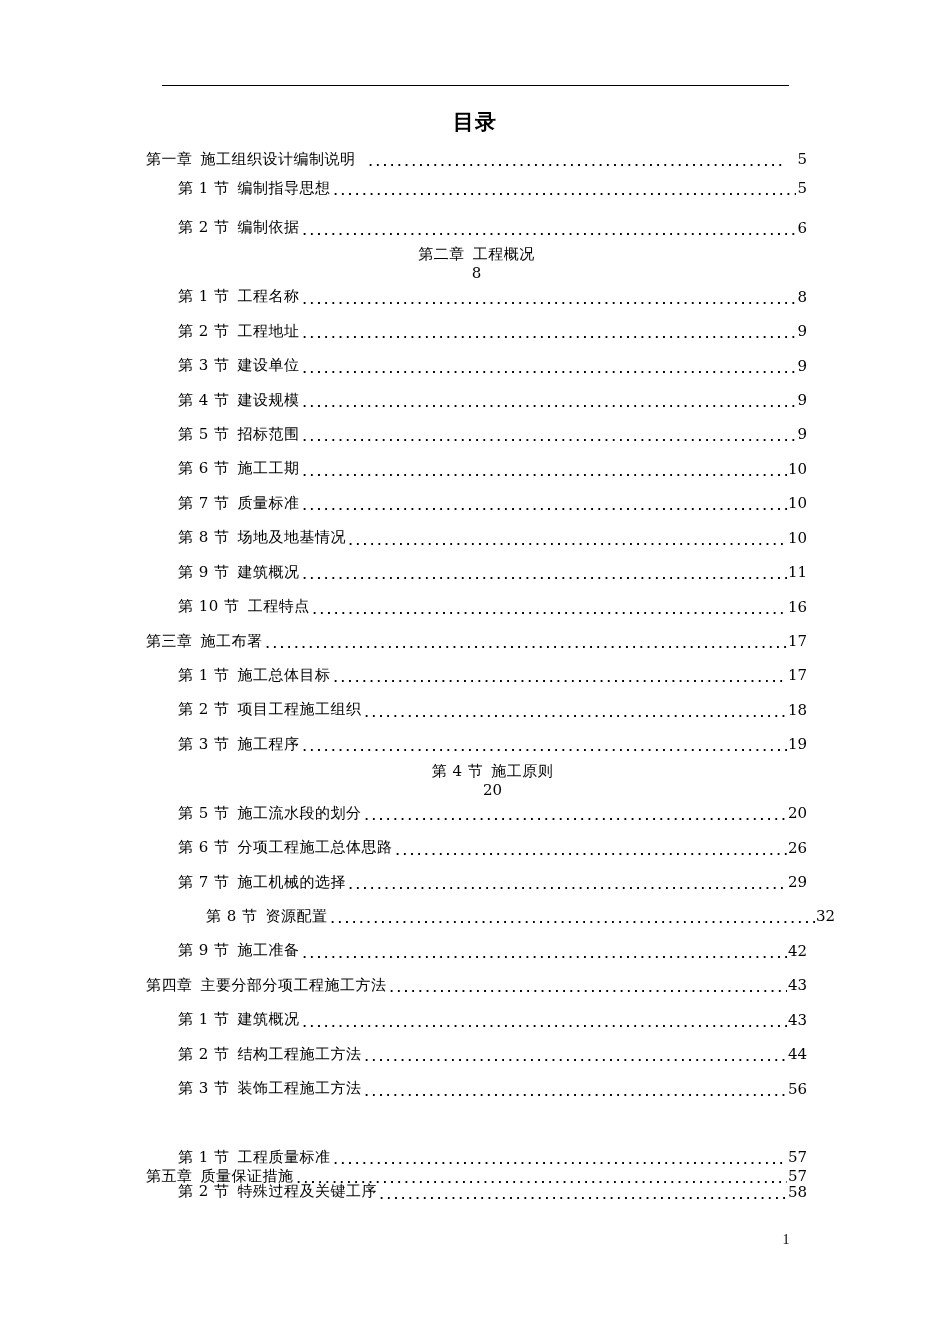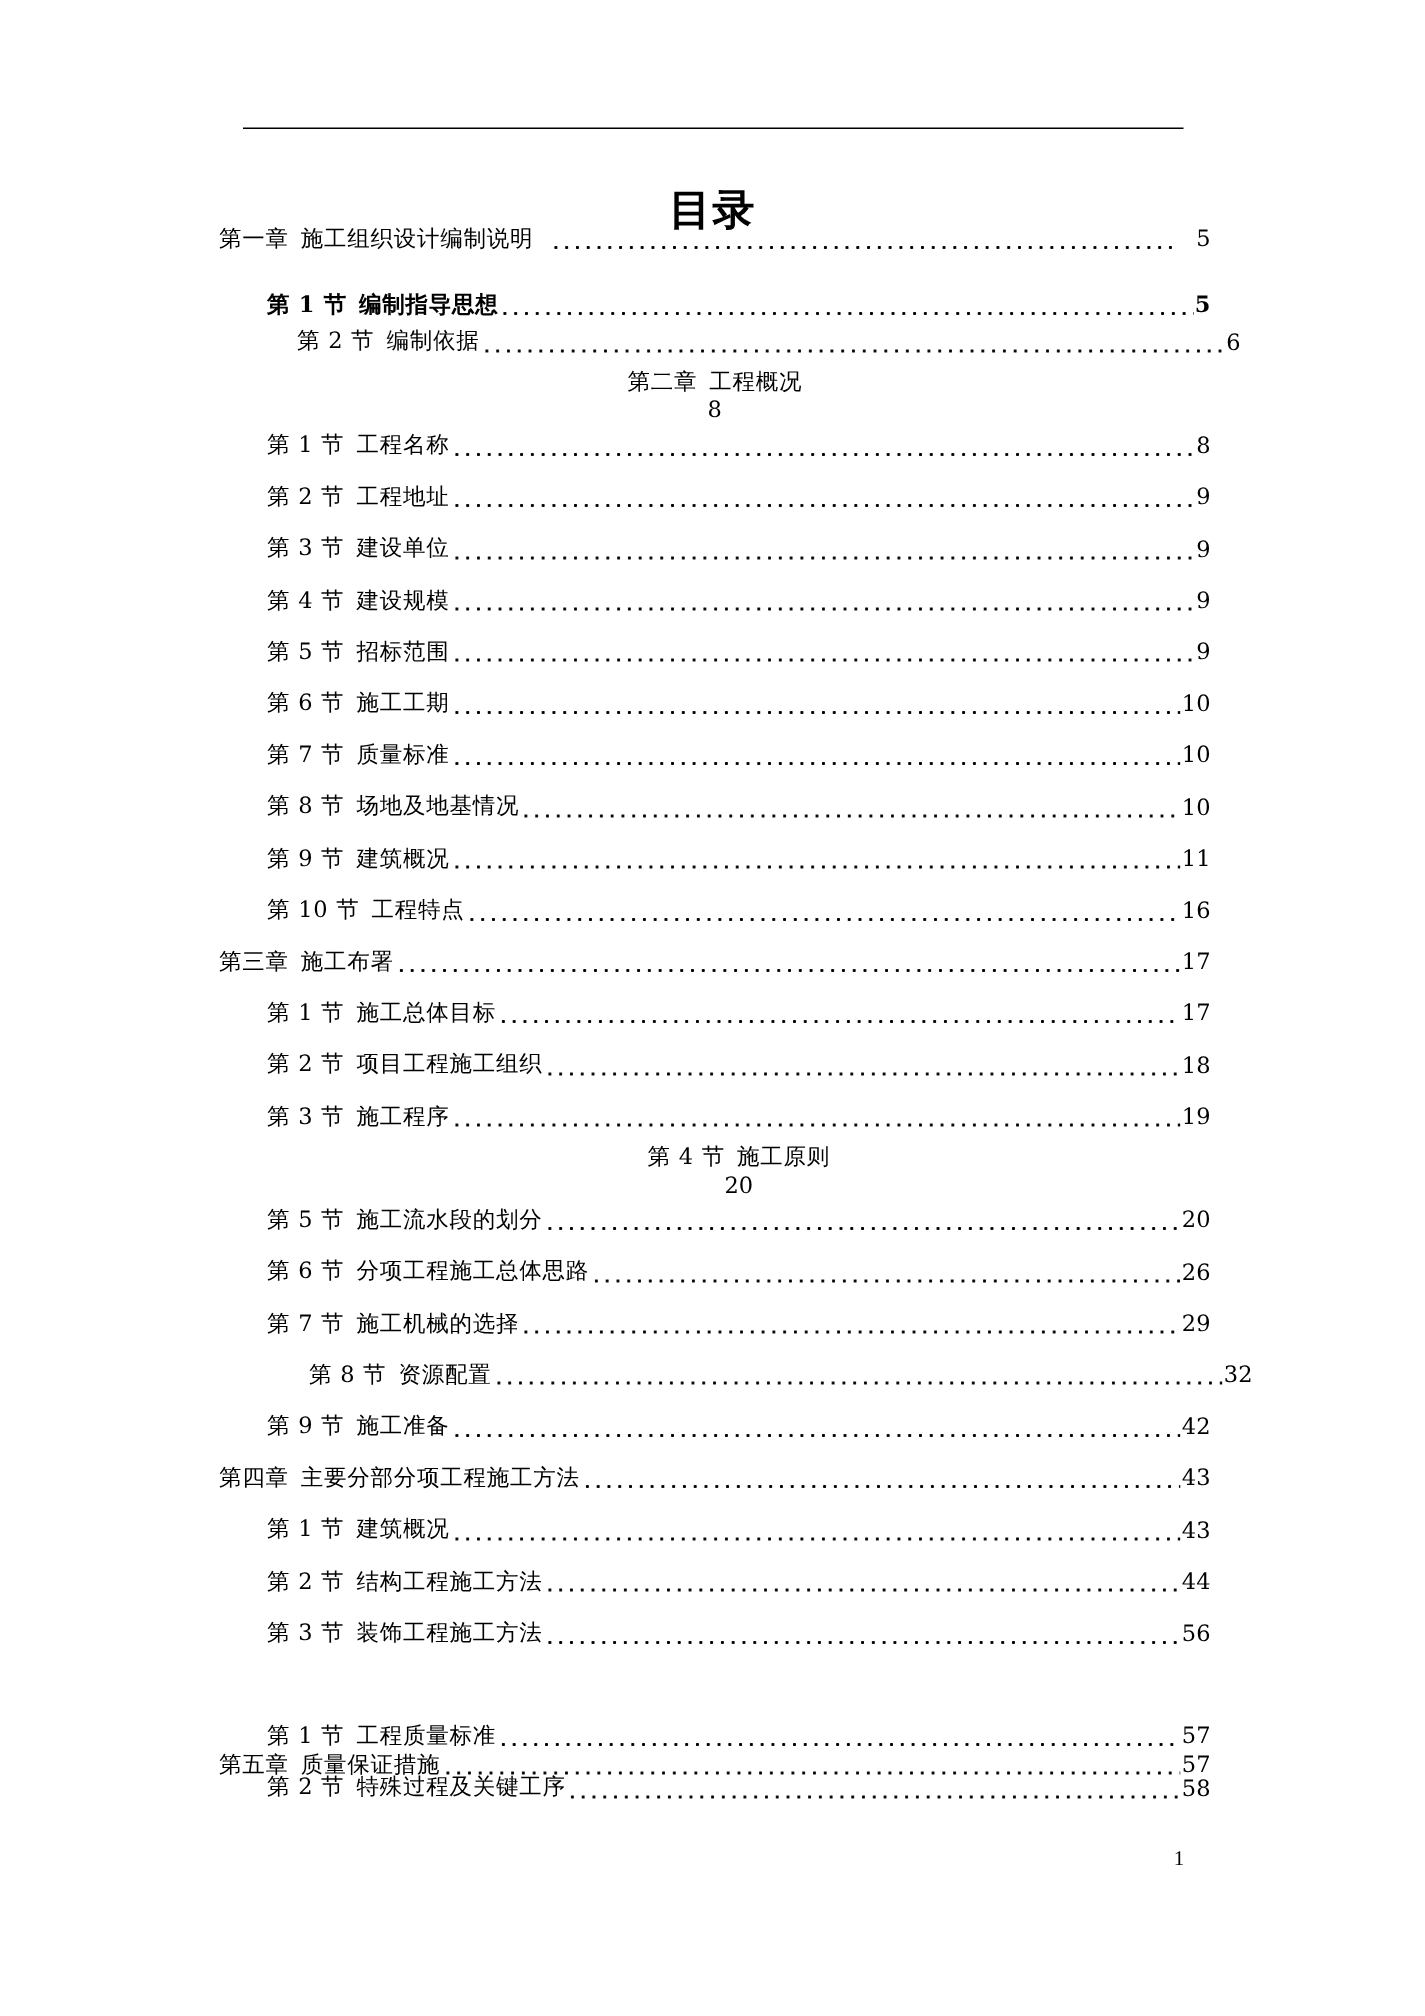--- a/index.html
+++ b/index.html
@@ -24,24 +24,23 @@
       border-top: 1.5px solid #000;
     }
     .toc-title {
       position: absolute;
       left: 0;
       width: 950px;
       top: 106px;
       text-align: center;
       font-family: "DejaVu Sans", sans-serif;
       font-weight: bold;
-      font-size: 28px;
+      font-size: 21px;
       line-height: 32px;
       letter-spacing: 1px;
-      margin-top: 18px;
     }
     .toc-list {
       position: absolute;
       left: 0;
       top: 142px;
       width: 950px;
     }
     .toc-entry {
       position: absolute;
       height: 34px;
@@ -107,26 +106,26 @@
 <div class="header-rule"></div>
 
 <div class="toc-title">目录</div>
 
 <div class="toc-list" id="toc-list">
     <div class="toc-entry level-1" style="top: 0px; gap: 10px;">
       <span class="toc-text"><span>第一章</span><span class="sp"></span><span>施工组织设计编制说明</span></span>
       <span class="toc-leader"></span>
       <span class="toc-page">5</span>
     </div>
-    <div class="toc-entry level-2" style="top: 44px; font-weight: bold;">
+    <div class="toc-entry level-2" style="top: 29px;">
       <span class="toc-text"><span>第 1 节</span><span class="sp"></span><span>编制指导思想</span></span>
       <span class="toc-leader"></span>
       <span class="toc-page">5</span>
     </div>
-    <div class="toc-entry level-2" style="top: 68.86px; margin-left: 20px;">
+    <div class="toc-entry level-2" style="top: 68.86px;">
       <span class="toc-text"><span>第 2 节</span><span class="sp"></span><span>编制依据</span></span>
       <span class="toc-leader"></span>
       <span class="toc-page">6</span>
     </div>
     <div class="toc-entry level-1" style="top: 103.29px; flex-direction: column;">
       <span class="toc-text"><span>第二章</span><span class="sp"></span><span>工程概况</span></span>
       <span class="toc-leader"></span>
       <span class="toc-page">8</span>
     </div>
     <div class="toc-entry level-2" style="top: 137.72px;">

